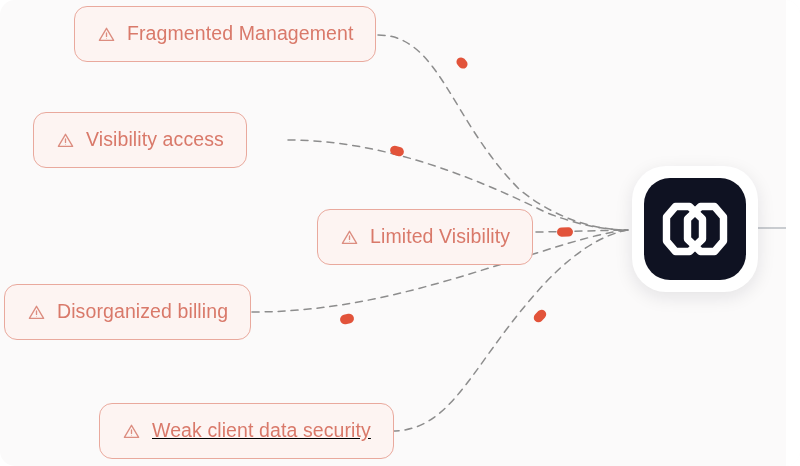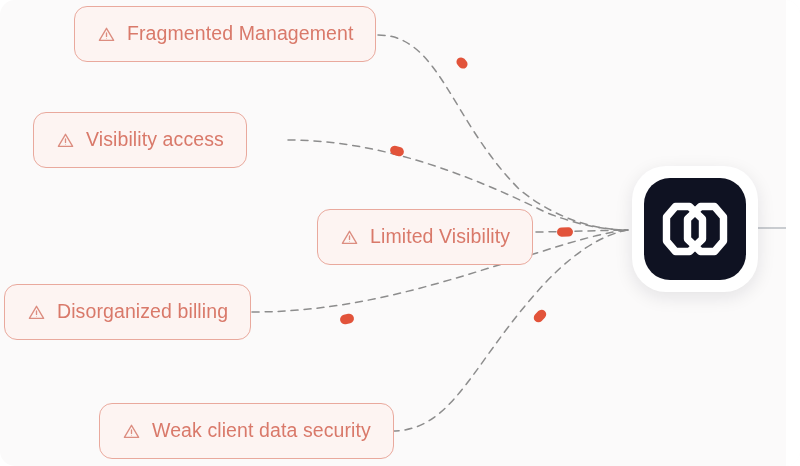--- a/index.html
+++ b/index.html
@@ -75,21 +75,21 @@
     display: block;
   }
 
   .warn-icon svg { display: block; width: 19px; height: 19px; }
 
   
   #card-0 { left: 74px;  top: 6px;   }
   #card-1 { left: 33px;  top: 112px; }
   #card-2 { left: 285px; top: 209px; margin-left: 32px; }
   #card-3 { left: 4px;   top: 284px; }
-  #card-4 { left: 99px;  top: 403px; }
+  #card-4 { left: 99px;  top: 403px; text-decoration: underline; }
 
   
   .logo-wrap {
     position: absolute;
     left: 632px;
     top: 166px;
     width: 126px;
     height: 126px;
     background: #ffffff;
     border-radius: 34px;

